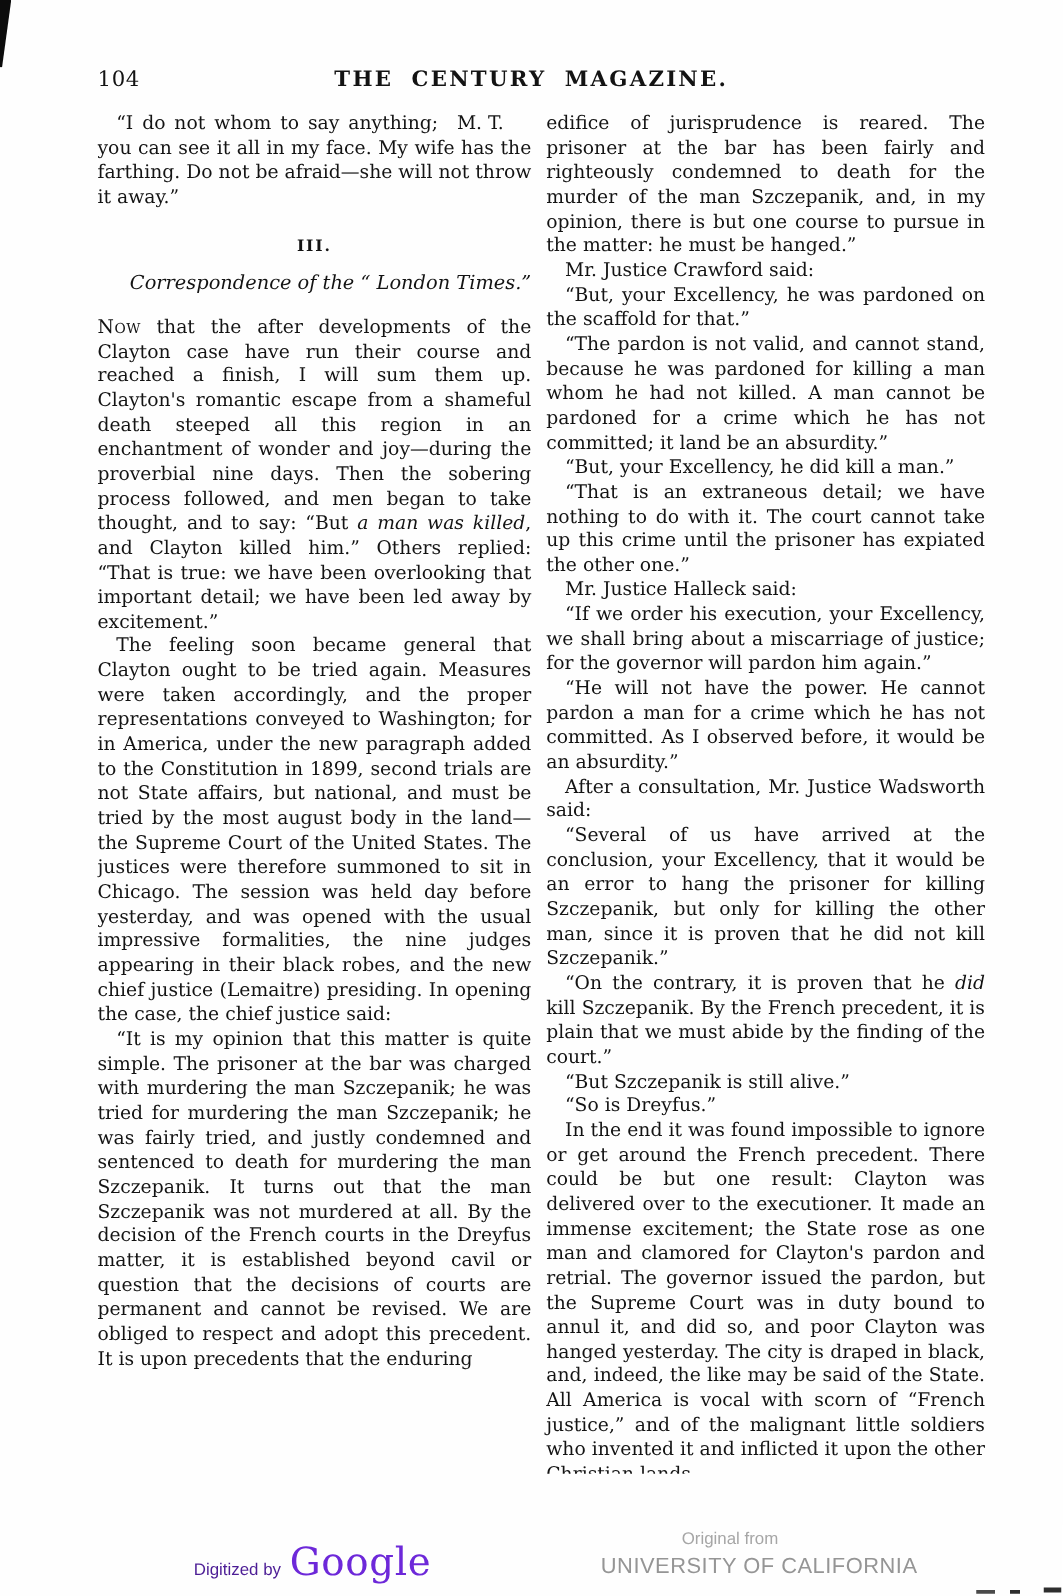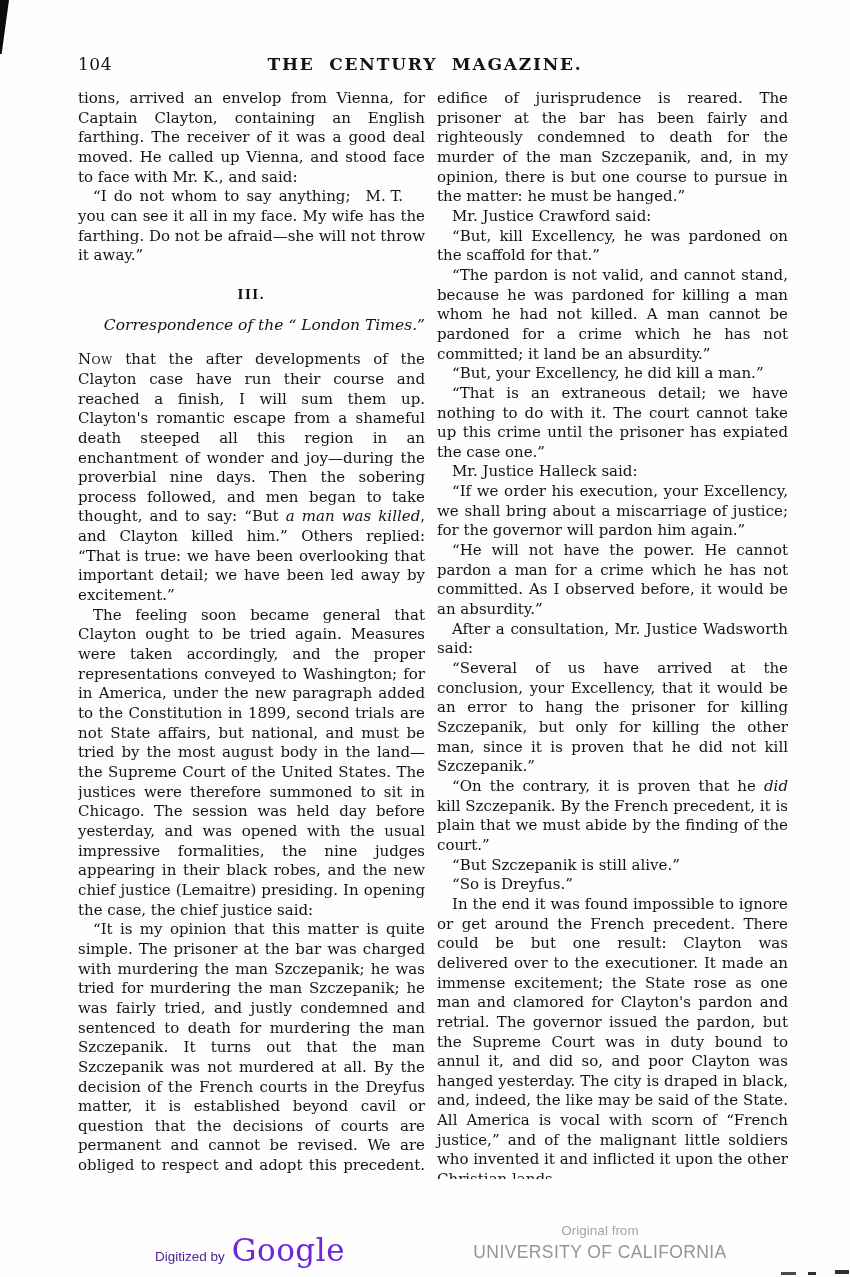--- a/index.html
+++ b/index.html
@@ -43,23 +43,23 @@
   .sig{float:right;margin-right:22px;}
   
   .footer{position:absolute;left:0;top:1222px;width:850px;height:46px;
     font-family:"Liberation Sans","DejaVu Sans",sans-serif;color:#9b9b9b;}
   .digitized{position:absolute;left:155px;top:10px;display:flex;align-items:baseline;}
   .digitized-label{font-size:13.5px;color:#4c1d95;margin-right:7px;}
   .google-wordmark{
     font-family:"DejaVu Serif","Liberation Serif",serif;
     font-size:31px;color:#6d28d9;letter-spacing:.5px;
   }
-  .original{position:absolute;left:450px;top:0;width:300px;text-align:center;}
+  .original{position:absolute;left:434px;top:0;width:300px;text-align:center;}
   .original-label{font-size:13.5px;color:#a6a6a6;line-height:18px;}
-  .institution{font-size:17.5px;color:#959595;line-height:24px;letter-spacing:.4px;}
+  .institution{font-size:17.5px;color:#959595;line-height:24px;letter-spacing:.4px;text-align:right;}
   
   .artifact-topleft{
     position:absolute;left:0;top:0;width:9px;height:54px;background:#0c0c0c;
     clip-path:polygon(0 0,100% 0,18% 100%,0 100%);
   }
   .dash{position:absolute;background:#2e2e2e;}
   .dash1{left:781px;top:1272px;width:15px;height:3px;background:#4a4a4a;}
   .dash2{left:808px;top:1272px;width:8px;height:3px;}
   .dash3{left:835px;top:1270px;width:14px;height:4px;}
 </style>
@@ -70,35 +70,34 @@
 
   <div class="artifact-topleft"></div>
 
   <div class="header">
     <span class="page-number">104</span>
     <span class="mag-title">THE CENTURY MAGAZINE.</span>
   </div>
 
   <div class="columns">
     <div class="col col-left">
-        <p class="para body"><span>tions, arrived an envelop from Vienna, for Captain Clayton, containing an English farthing.  The receiver of it was a good deal moved.  He called up Vienna, and stood face to face with Mr. K., and said:</span></p>
         <p class="para body indent"><span class="sig">M. T.</span><span>“I do not whom to say anything; you can see it all in my face.  My wife has the farthing.  Do not be afraid—she will not throw it away.”</span></p>
         <p class="para heading-num"><span>III.</span></p>
         <p class="para heading-italic"><span class="it">Correspondence of the “ London Times.”</span></p>
         <p class="para body"><span class="sc">Now</span><span> that the after developments of the Clayton case have run their course and reached a finish, I will sum them up.  Clayton's romantic escape from a shameful death steeped all this region in an enchantment of wonder and joy—during the proverbial nine days.  Then the sobering process followed, and men began to take thought, and to say: “But </span><span class="it">a man was killed</span><span>, and Clayton killed him.”  Others replied: “That is true: we have been overlooking that important detail; we have been led away by excitement.”</span></p>
         <p class="para body indent"><span>The feeling soon became general that Clayton ought to be tried again.  Measures were taken accordingly, and the proper representations conveyed to Washington; for in America, under the new paragraph added to the Constitution in 1899, second trials are not State affairs, but national, and must be tried by the most august body in the land—the Supreme Court of the United States.  The justices were therefore summoned to sit in Chicago.  The session was held day before yesterday, and was opened with the usual impressive formalities, the nine judges appearing in their black robes, and the new chief justice (Lemaitre) presiding.  In opening the case, the chief justice said:</span></p>
         <p class="para body indent"><span>“It is my opinion that this matter is quite simple.  The prisoner at the bar was charged with murdering the man Szczepanik; he was tried for murdering the man Szczepanik; he was fairly tried, and justly condemned and sentenced to death for murdering the man Szczepanik.  It turns out that the man Szczepanik was not murdered at all.  By the decision of the French courts in the Dreyfus matter, it is established beyond cavil or question that the decisions of courts are permanent and cannot be revised.  We are obliged to respect and adopt this precedent.  It is upon precedents that the enduring</span></p>
       </div>
     <div class="col col-right">
         <p class="para body"><span>edifice of jurisprudence is reared.  The prisoner at the bar has been fairly and righteously condemned to death for the murder of the man Szczepanik, and, in my opinion, there is but one course to pursue in the matter: he must be hanged.”</span></p>
         <p class="para body indent"><span>Mr. Justice Crawford said:</span></p>
-        <p class="para body indent"><span>“But, kill Excellency, he was pardoned on the scaffold for that.”</span></p>
+        <p class="para body indent"><span>“But, your Excellency, he was pardoned on the scaffold for that.”</span></p>
         <p class="para body indent"><span>“The pardon is not valid, and cannot stand, because he was pardoned for killing a man whom he had not killed.  A man cannot be pardoned for a crime which he has not committed; it land be an absurdity.”</span></p>
         <p class="para body indent"><span>“But, your Excellency, he did kill a man.”</span></p>
-        <p class="para body indent"><span>“That is an extraneous detail; we have nothing to do with it.  The court cannot take up this crime until the prisoner has expiated the case one.”</span></p>
+        <p class="para body indent"><span>“That is an extraneous detail; we have nothing to do with it.  The court cannot take up this crime until the prisoner has expiated the other one.”</span></p>
         <p class="para body indent"><span>Mr. Justice Halleck said:</span></p>
         <p class="para body indent"><span>“If we order his execution, your Excellency, we shall bring about a miscarriage of justice; for the governor will pardon him again.”</span></p>
         <p class="para body indent"><span>“He will not have the power.  He cannot pardon a man for a crime which he has not committed.  As I observed before, it would be an absurdity.”</span></p>
         <p class="para body indent"><span>After a consultation, Mr. Justice Wadsworth said:</span></p>
         <p class="para body indent"><span>“Several of us have arrived at the conclusion, your Excellency, that it would be an error to hang the prisoner for killing Szczepanik, but only for killing the other man, since it is proven that he did not kill Szczepanik.”</span></p>
         <p class="para body indent"><span>“On the contrary, it is proven that he </span><span class="it">did</span><span> kill Szczepanik.  By the French precedent, it is plain that we must abide by the finding of the court.”</span></p>
         <p class="para body indent"><span>“But Szczepanik is still alive.”</span></p>
         <p class="para body indent"><span>“So is Dreyfus.”</span></p>
         <p class="para body indent"><span>In the end it was found impossible to ignore or get around the French precedent.  There could be but one result: Clayton was delivered over to the executioner.  It made an immense excitement; the State rose as one man and clamored for Clayton's pardon and retrial.  The governor issued the pardon, but the Supreme Court was in duty bound to annul it, and did so, and poor Clayton was hanged yesterday.  The city is draped in black, and, indeed, the like may be said of the State.  All America is vocal with scorn of “French justice,” and of the malignant little soldiers who invented it and inflicted it upon the other Christian lands.</span></p>
       </div>

